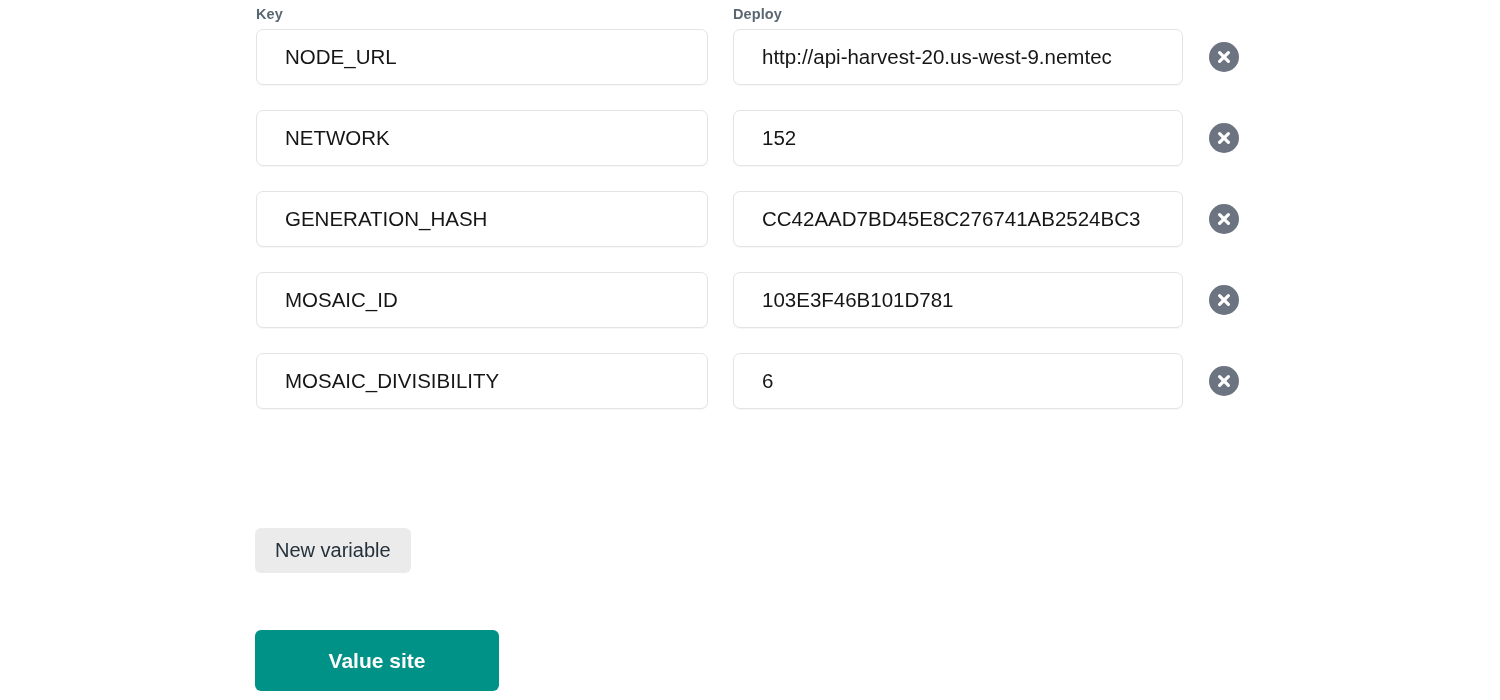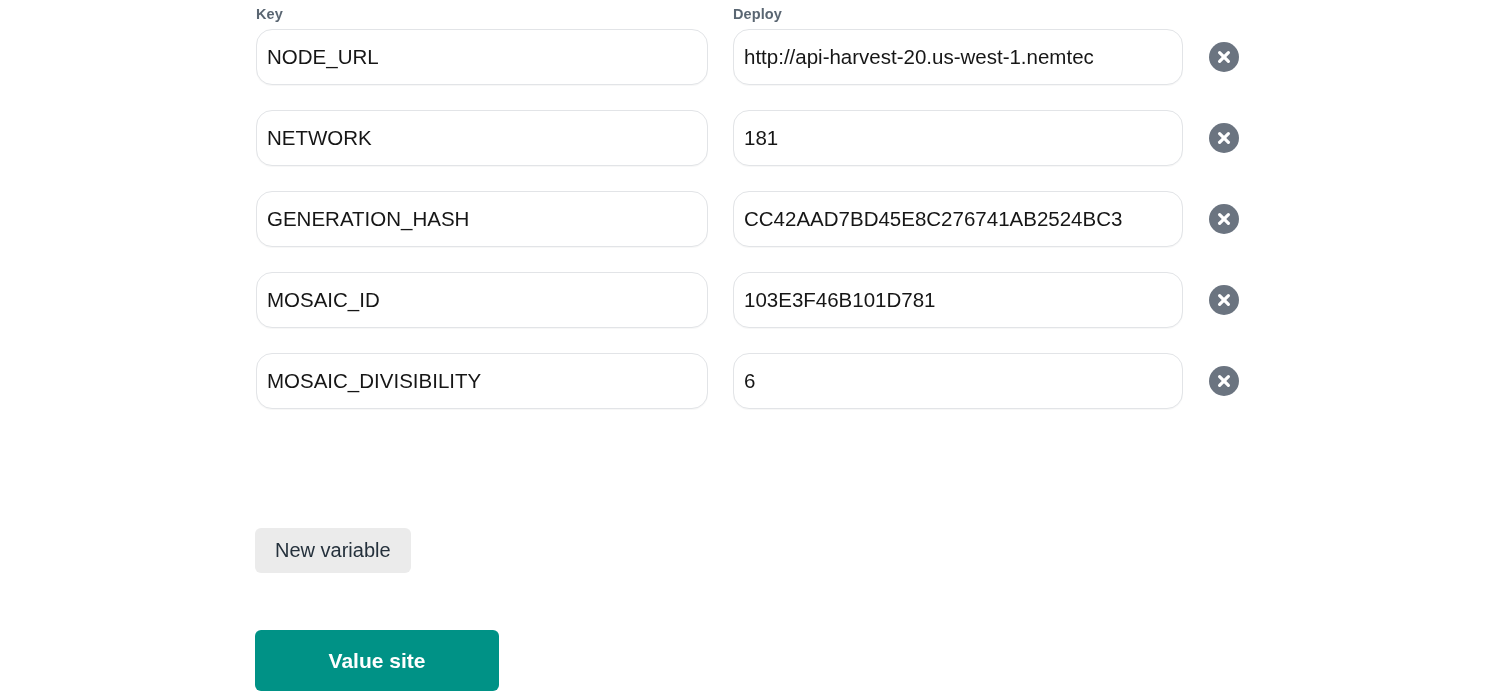--- a/index.html
+++ b/index.html
@@ -56,25 +56,25 @@
     margin-bottom: 25px;
   }
 
   .field {
     position: absolute;
     top: 0;
     height: 56px;
     box-sizing: border-box;
     background: #ffffff;
     border: 1px solid #e2e4e7;
-    border-radius: 16px;
+    border-radius: 7px;
     box-shadow: 0 1px 1px rgba(0,0,0,0.035);
     display: flex;
     align-items: center;
-    padding: 0 16px 0 10px;
+    padding: 0 16px 0 28px;
     font-size: 20.5px;
     font-family: "Liberation Sans", sans-serif;
     color: #161616;
     overflow: hidden;
     white-space: nowrap;
     cursor: text;
   }
   .field .txt {
     display: block;
     overflow: hidden;
@@ -160,37 +160,37 @@
     <div class="col-header key-col">Key</div>
     <div class="col-header value-col">Deploy</div>
   </div>
 
   <div class="rows" id="rows-container">
       <div class="var-row">
         <div class="field key-field">
           <span class="txt">NODE_URL</span>
         </div>
         <div class="field value-field">
-          <span class="txt">http://api-harvest-20.us-west-1.nemtec</span>
+          <span class="txt">http://api-harvest-20.us-west-9.nemtec</span>
         </div>
         <button class="delete-btn">
           <svg width="30" height="30" viewBox="0 0 30 30" aria-hidden="true">
             <g stroke="#ffffff" stroke-width="3.2" stroke-linecap="round">
               <line x1="10.6" y1="10.6" x2="19.4" y2="19.4"></line>
               <line x1="19.4" y1="10.6" x2="10.6" y2="19.4"></line>
             </g>
           </svg>
         </button>
       </div>
       <div class="var-row">
         <div class="field key-field">
           <span class="txt">NETWORK</span>
         </div>
         <div class="field value-field">
-          <span class="txt">181</span>
+          <span class="txt">152</span>
         </div>
         <button class="delete-btn">
           <svg width="30" height="30" viewBox="0 0 30 30" aria-hidden="true">
             <g stroke="#ffffff" stroke-width="3.2" stroke-linecap="round">
               <line x1="10.6" y1="10.6" x2="19.4" y2="19.4"></line>
               <line x1="19.4" y1="10.6" x2="10.6" y2="19.4"></line>
             </g>
           </svg>
         </button>
       </div>

